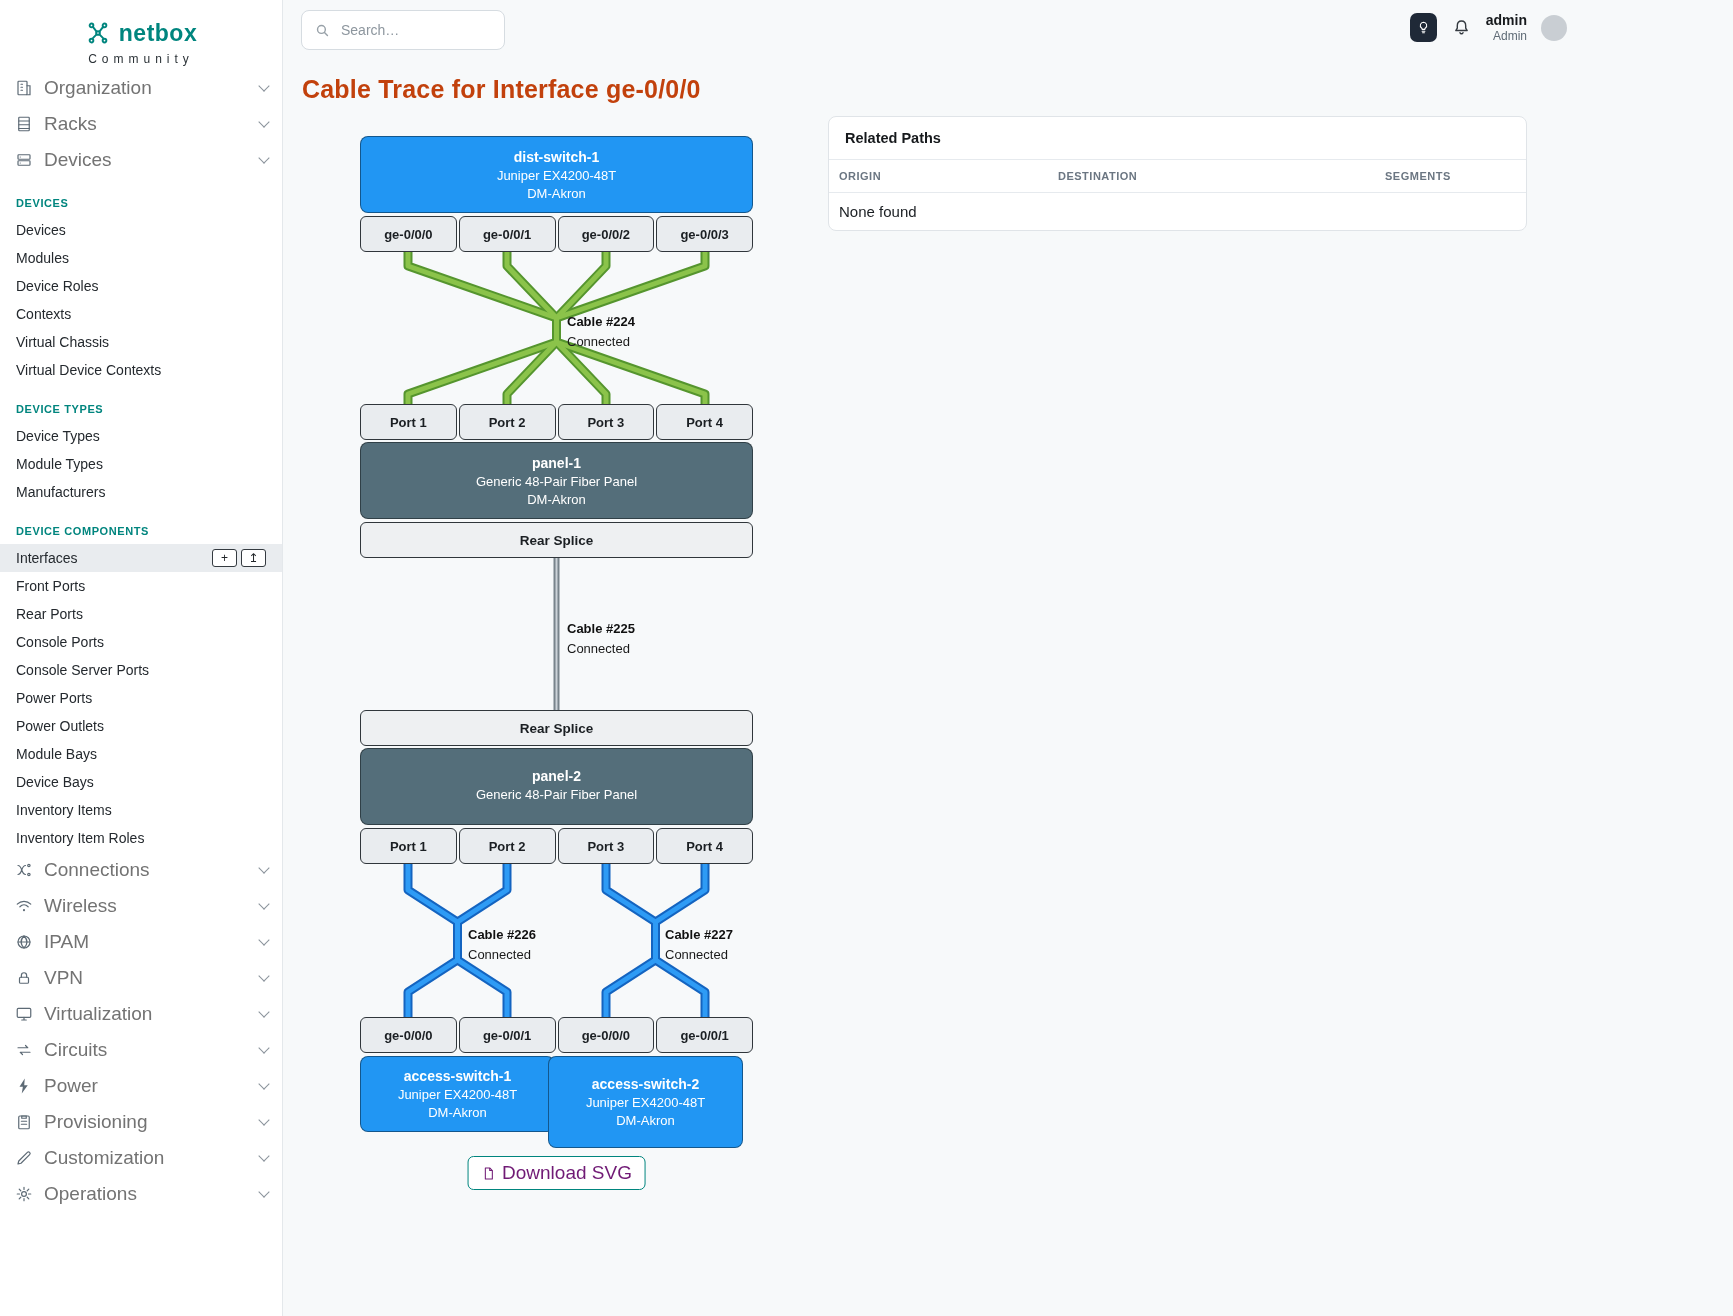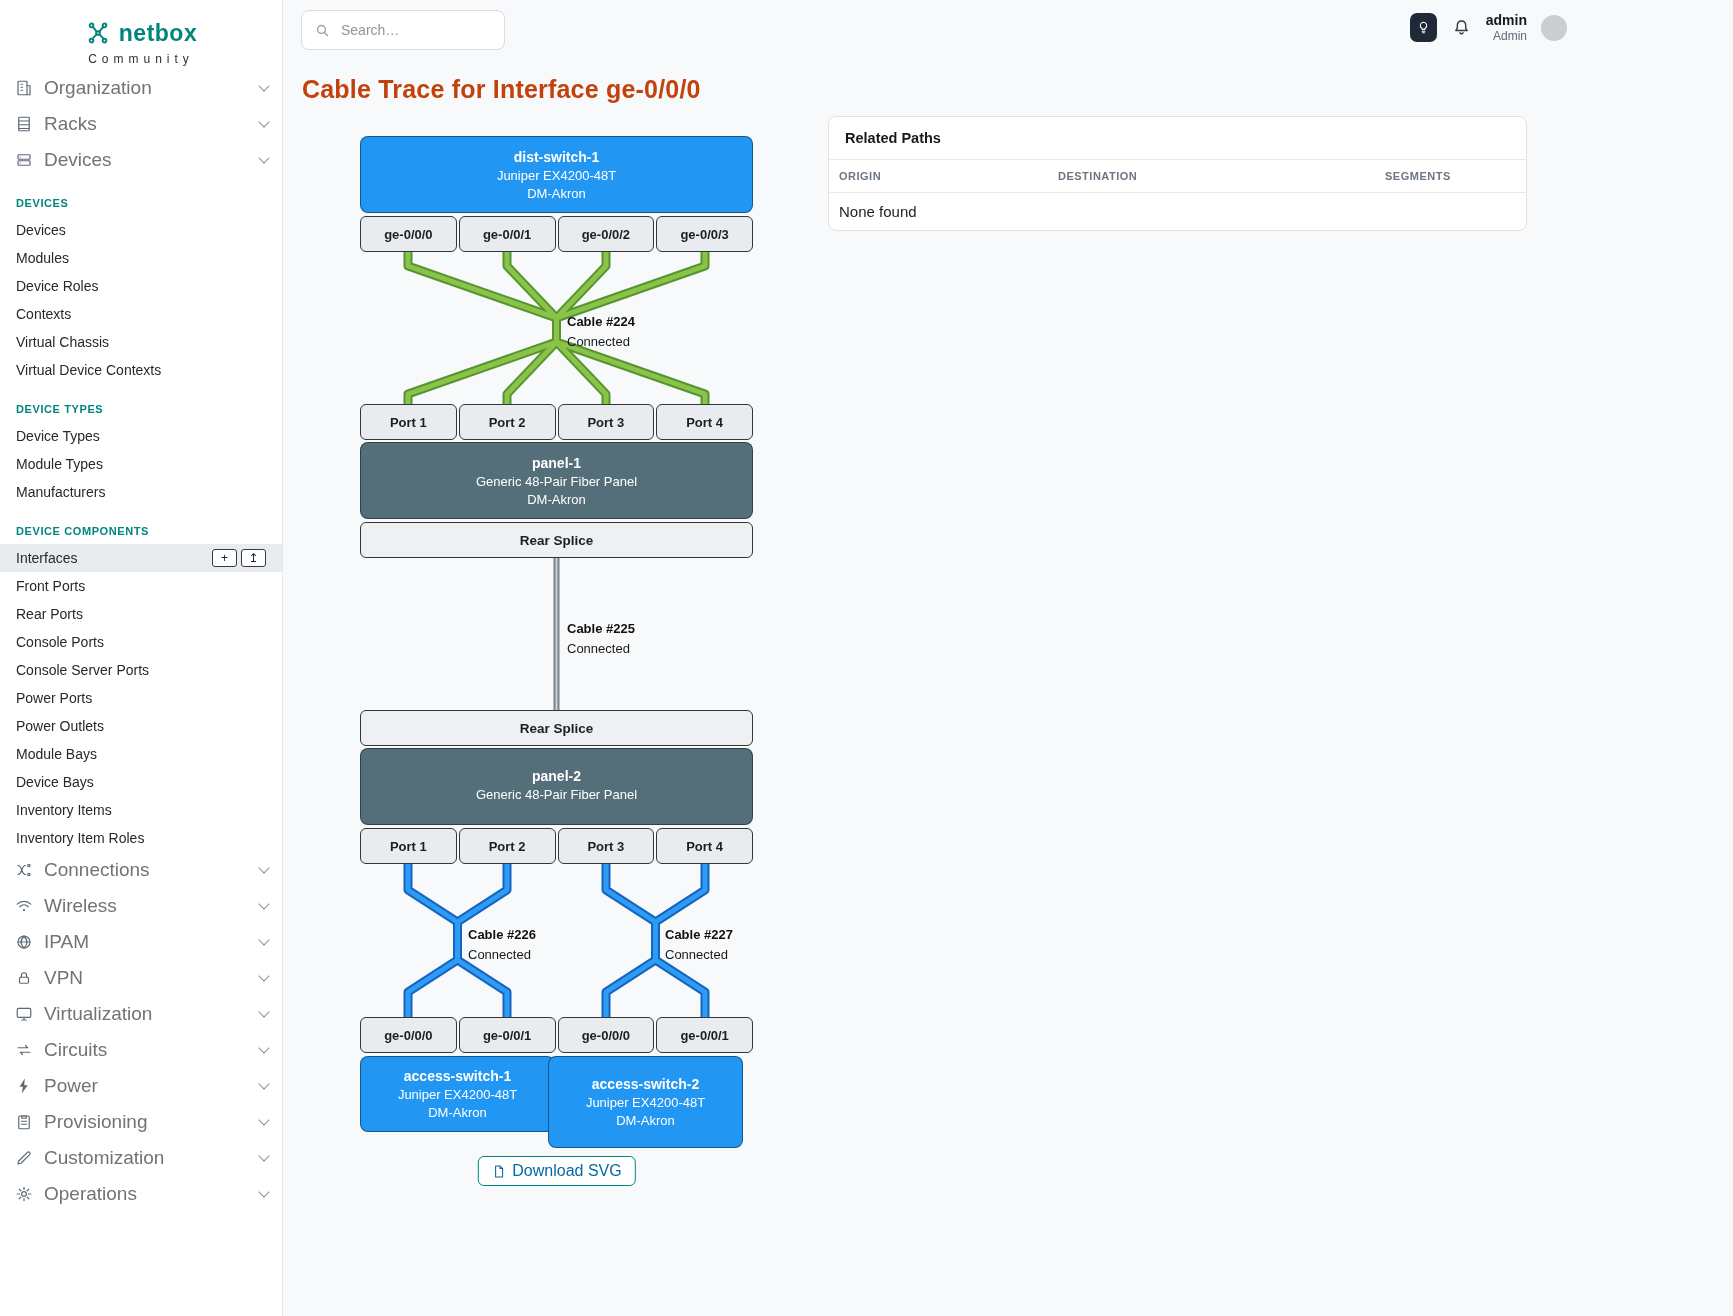--- a/index.html
+++ b/index.html
@@ -65,22 +65,22 @@
     border-radius: 6px; display: flex; align-items: center; justify-content: center;
     font-weight: 700; font-size: 13px; color: #1b1f23; cursor: pointer; }
   .wide { position: absolute; left: 0; width: 393px; height: 36px; background: #eef0f2;
     border: 1px solid #30363b; border-radius: 6px; display: flex; align-items: center;
     justify-content: center; font-weight: 600; font-size: 13.5px; color: #1b1f23; cursor: pointer; }
   .seg { position: absolute; left: 0; }
   .clabel { position: absolute; line-height: 1.5; cursor: pointer; }
   .cl-name { font-weight: 700; font-size: 13px; color: #111; }
   .cl-status { font-size: 13px; color: #1a1a1a; }
   .download-btn { position: absolute; left: 50%; transform: translateX(-50%); top: 1020px;
-    display: flex; align-items: center; gap: 7px; background: #fff; color: #0369a1;
-    border: 1px solid #00857e; border-radius: 6px; padding: 5px 13px; font-size: 16px;
+    display: flex; align-items: center; gap: 7px; background: #fff; color: #701a75;
+    border: 1px solid #00857e; border-radius: 6px; padding: 5px 13px; font-size: 19px;
     font-family: inherit; cursor: pointer; white-space: nowrap; }
   
   .card { position: absolute; left: 545px; top: 116px; width: 699px; background: #fff;
     border: 1px solid #e0e4e8; border-radius: 8px; }
   .card-header { padding: 13px 16px; font-size: 14.5px; font-weight: 600; color: #16191c;
     border-bottom: 1px solid #e6eaee; }
   .thead { display: flex; border-bottom: 1px solid #e6eaee; gap: 36px; }
   .th { font-size: 11px; font-weight: 700; color: #6b7682; letter-spacing: .5px; padding: 10px; }
   .th.c1 { width: 183px; } .th.c2 { width: 291px; } .th.c3 { flex: 1; }
   .tempty { padding: 10px; font-size: 15px; color: #1b1f23; }

